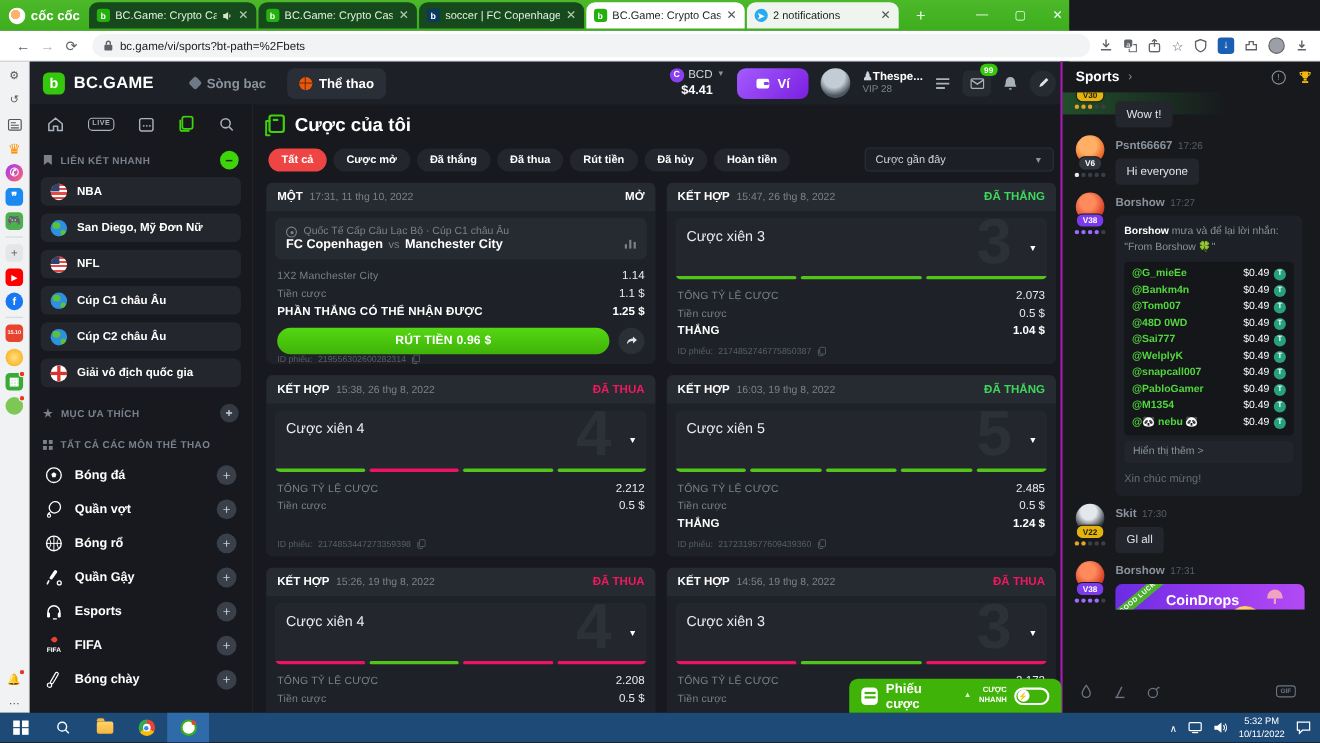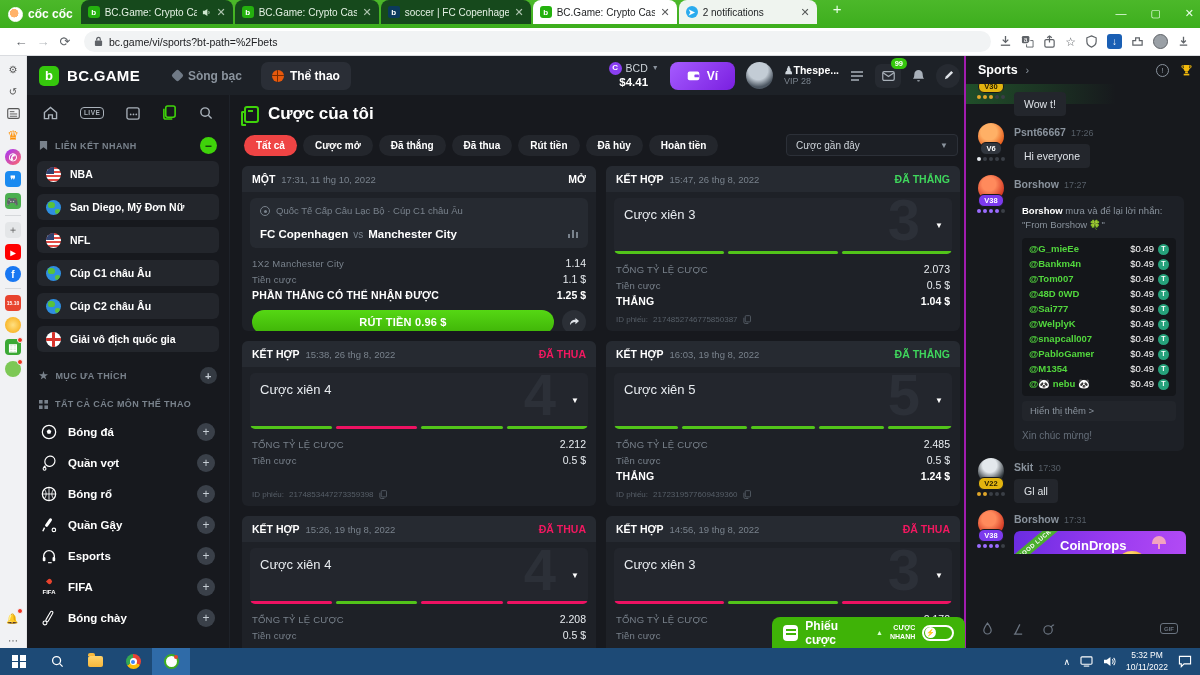--- a/index.html
+++ b/index.html
@@ -1,21 +1,21 @@
 <!DOCTYPE html>
 <html><head>
 <meta charset="utf-8">
 <style>
   *{box-sizing:border-box;margin:0;padding:0}
   html,body{width:1200px;height:675px;overflow:hidden}
   body{font-family:"Liberation Sans",sans-serif;background:#17191e;position:relative}
   svg{display:block}
 
   
-  .tabstrip{position:absolute;left:0;top:0;width:1200px;height:28px;background:linear-gradient(#4cb82a,#3dae1d);display:flex;align-items:flex-start}
+  .tabstrip{position:absolute;left:0;top:0;width:972px;height:28px;background:linear-gradient(#4cb82a,#3dae1d);display:flex;align-items:center}
   .brand{display:flex;align-items:center;gap:5px;padding:0 8px;height:28px}
   .mascot{width:15px;height:15px;border-radius:50%;background:radial-gradient(circle at 40% 40%,#ffb26b 0 38%,#fff 40%);border:1.5px solid #fff}
   .btxt{color:#fff;font-weight:bold;font-size:12px}
   .tab{height:24px;display:flex;align-items:center;gap:5px;padding:0 7px;border-radius:8px 8px 0 0;font-size:10px;margin-right:2px;min-width:0}
   .tab.dark{background:#16491c;color:#e4f1e4}
   .tab.active{background:#ffffff;color:#1d1f21}
   .tab.light{background:#eff4ef;color:#1d1f21}
   .tab .ttl{white-space:nowrap;overflow:hidden;flex:1}
   .tab .x{opacity:.75;font-size:11px;line-height:1}
   .fav{width:12px;height:12px;border-radius:3px;flex:none;display:flex;align-items:center;justify-content:center;font-size:8px;font-weight:bold;color:#fff}
@@ -85,21 +85,21 @@
   .flag-eng{background:#fff}
   .flag-eng:before{content:"";position:absolute;left:0;top:6px;width:15px;height:3px;background:#d8342c}
   .flag-eng:after{content:"";position:absolute;left:6px;top:0;width:3px;height:15px;background:#d8342c}
   .sitem{display:flex;align-items:center;gap:11px;height:31px;padding:0 14px;color:#fff;font-size:11.5px;font-weight:bold}
   .splus{margin-left:auto;width:18px;height:18px;border-radius:50%;background:#3a4049;color:#c6cdd4;display:flex;align-items:center;justify-content:center;font-size:12px;font-weight:normal}
   .fifaico{width:16px;height:16px;position:relative;color:#fff;font-size:6px;font-weight:bold;display:flex;align-items:flex-end;justify-content:center}
   .fifaico:before{content:"";position:absolute;top:0;left:6px;width:5px;height:5px;border-radius:50% 50% 50% 0;background:#e8432e;transform:rotate(45deg)}
 
   
   .site-main{position:absolute;left:230px;top:95px;width:742px;height:553px;overflow:hidden}
-  .main-title{display:flex;align-items:center;gap:9px;padding:9px 14px 3px}
+  .main-title{display:flex;align-items:flex-start;gap:9px;padding:9px 14px 3px}
   .ttext{color:#fff;font-size:17px;font-weight:bold}
   .gdoc{width:15px;height:17px;border:2px solid #3fd30a;border-radius:3px;position:relative;background:#17191e}
   .gdoc:before{content:"";position:absolute;left:2px;top:2px;width:5px;height:2px;background:#3fd30a}
   .gdoc:after{content:"";position:absolute;left:-5px;top:3px;width:3px;height:11px;border:2px solid #3fd30a;border-right:none;border-radius:2px 0 0 2px}
   .filters{display:flex;gap:6px;padding:7px 14px 2px;align-items:center}
   .pill{height:21px;padding:0 12px;border-radius:11px;background:#23262c;color:#fff;font-size:10px;font-weight:bold;display:flex;align-items:center;white-space:nowrap}
   .pill.active{background:#ef4444}
   .sort{margin-left:auto;width:172px;height:22px;background:#1c1f25;border:1px solid #2c3038;border-radius:4px;display:flex;align-items:center;padding:0 9px;color:#cfd5db;font-size:10px}
   .sort .car{margin-left:auto;color:#8a939d;font-size:8px}
   .cards{display:grid;grid-template-columns:1fr 1fr;grid-auto-rows:165px;gap:10px;padding:8px 12px 0}
@@ -119,21 +119,21 @@
   .crows{padding:7px 10px 0;flex:none}
   .crow{display:flex;align-items:center;height:16px}
   .crow .lbl{color:#79828c;font-size:9.5px;letter-spacing:.2px}
   .crow .val{margin-left:auto;color:#e8ecf0;font-size:10.5px}
   .crow.strong .lbl,.crow.strong .val{color:#fff;font-weight:bold;font-size:10.5px}
   .cfoot{margin-top:auto;padding:0 10px 7px;display:flex;align-items:center;gap:5px;color:#575f68;font-size:8px}
   .mpanel{margin:6px 8px 0;background:#262a31;border-radius:6px;padding:7px 10px 8px;flex:none}
   .mleague{display:flex;gap:6px;align-items:center;color:#79828c;font-size:9.5px}
   .ballico{width:10px;height:10px;border-radius:50%;border:1.3px solid #79828c;position:relative;flex:none}
   .ballico:before{content:"";position:absolute;left:3px;top:3px;width:3px;height:3px;background:#79828c;border-radius:50%}
-  .mteams{display:flex;align-items:center;gap:5px;margin-top:12px;color:#fff;font-weight:bold;font-size:11.5px}
+  .mteams{display:flex;align-items:center;gap:5px;margin-top:0;color:#fff;font-weight:bold;font-size:11.5px}
   .vs{color:#79828c;font-weight:normal;font-size:10px}
   .statsico{margin-left:auto;display:flex;gap:2px;align-items:flex-end}
   .statsico i{width:2px;background:#79828c;display:block}
   .cashrow{display:flex;gap:8px;align-items:center;padding:7px 10px 0}
   .cashbtn{flex:1;height:24px;background:linear-gradient(#55d714,#3fb307);border-radius:13px;color:#fff;font-weight:bold;font-size:11px;display:flex;align-items:center;justify-content:center;letter-spacing:.2px}
   .sharebtn{width:24px;height:24px;border-radius:50%;background:#2b2f36;display:flex;align-items:center;justify-content:center;color:#dfe3e8}
 
   
   .chat{position:absolute;left:964px;top:56px;width:261px;height:592px;background:#17191d;border-left:2px solid #a21caf}
   .chat-header{height:28px;display:flex;align-items:center;gap:8px;padding:0 12px}

